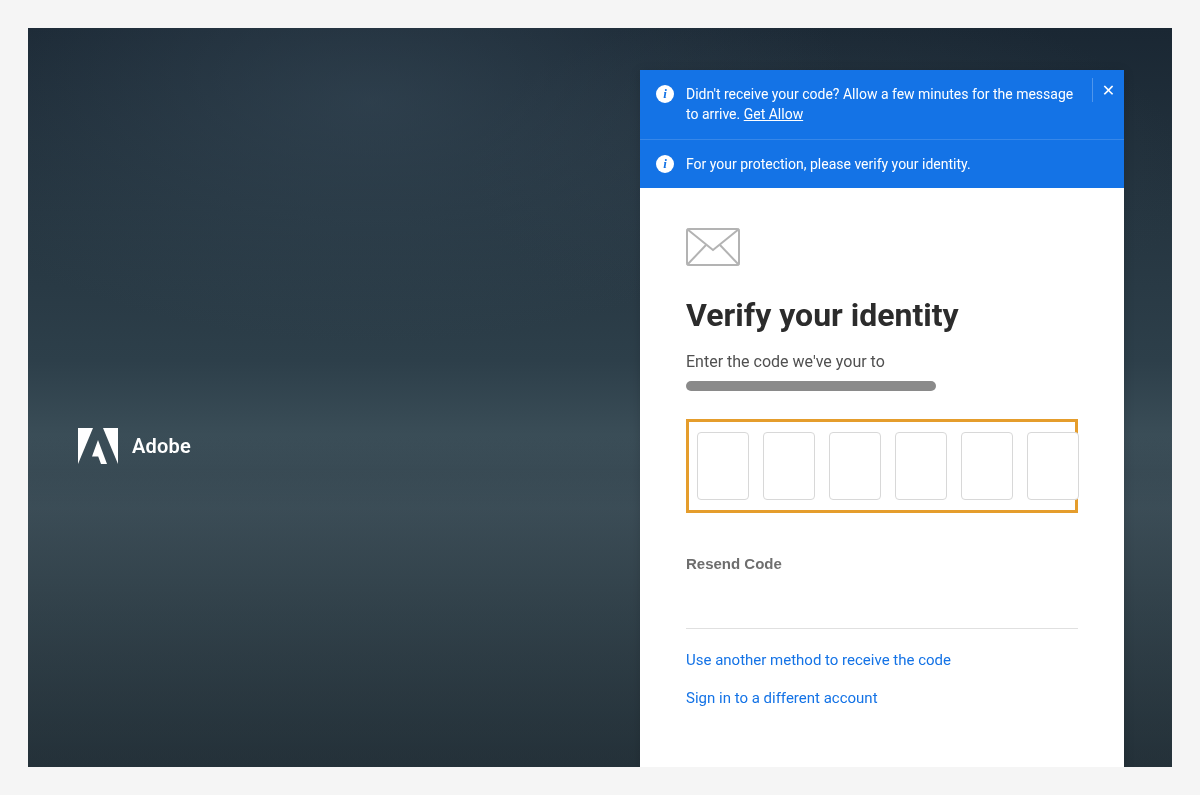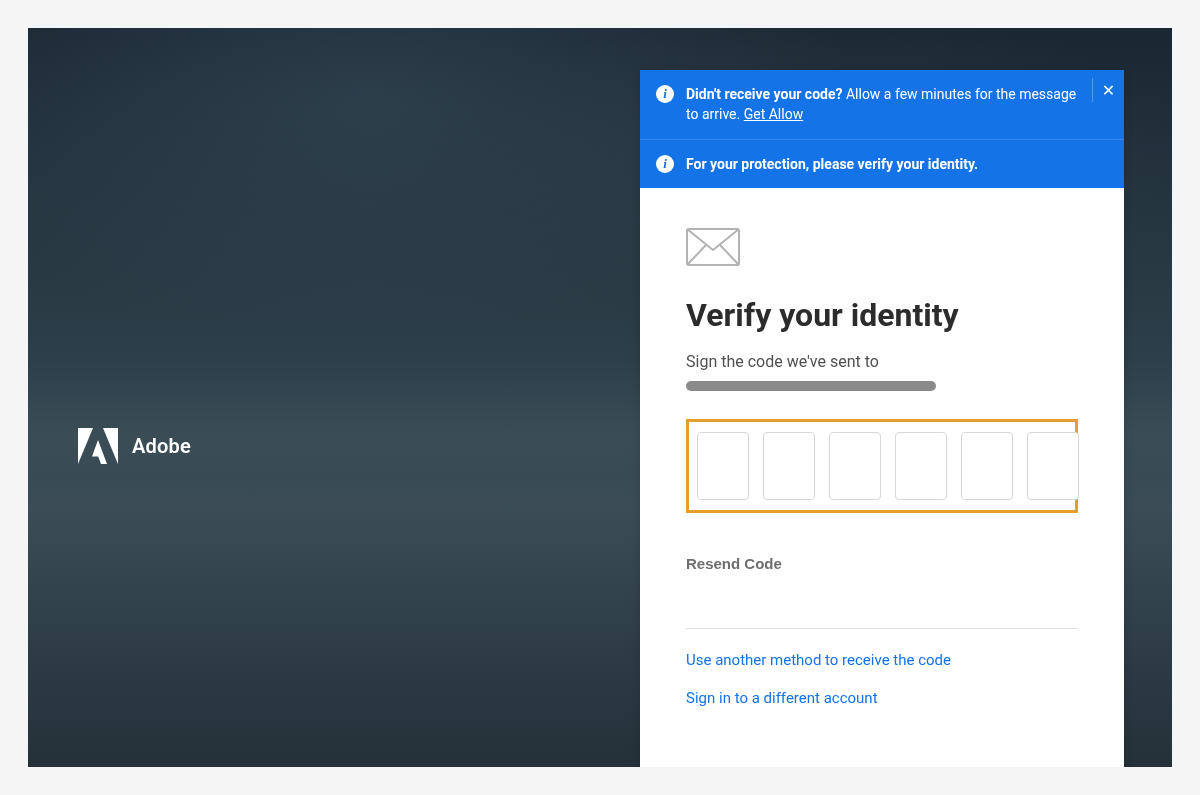--- a/index.html
+++ b/index.html
@@ -83,21 +83,21 @@
     }
     .info-icon {
       width: 18px;
       height: 18px;
       flex-shrink: 0;
       margin-top: 1px;
     }
     .info-icon circle { fill: #fff; }
     .info-icon text { fill: #1473e6; font-weight: bold; font-size: 13px; font-family: Georgia, serif; font-style: italic; }
     .banner-text { flex: 1; padding-right: 20px; }
-    .banner-text b { font-weight: 700; }
+    .banner-text b { font-weight: 400; }
     .banner-text a { color: #fff; text-decoration: underline; }
     .close-btn {
       position: absolute;
       right: 8px;
       top: 8px;
       width: 24px;
       height: 24px;
       background: transparent;
       border: none;
       border-left: 1px solid rgba(255,255,255,0.25);
@@ -230,21 +230,21 @@
 
     <div class="panel-body">
       <svg class="mail-icon" viewBox="0 0 54 38">
         <rect x="1" y="1" width="52" height="36" rx="2"></rect>
         <path d="M1 1 L27 22 L53 1"></path>
         <path d="M1 37 L20 17"></path>
         <path d="M53 37 L34 17"></path>
       </svg>
 
       <h1 class="title">Verify your identity</h1>
-      <div class="subtitle">Sign the code we've sent to</div>
+      <div class="subtitle">Enter the code we've your to</div>
       <div class="redacted"></div>
 
       <div class="code-wrap">
         <div class="code-row">
           <input class="code-input" type="text" maxlength="1" style="">
           <input class="code-input" type="text" maxlength="1" style="">
           <input class="code-input" type="text" maxlength="1" style="">
           <input class="code-input" type="text" maxlength="1" style="">
           <input class="code-input" type="text" maxlength="1" style="">
           <input class="code-input" type="text" maxlength="1" style="">

